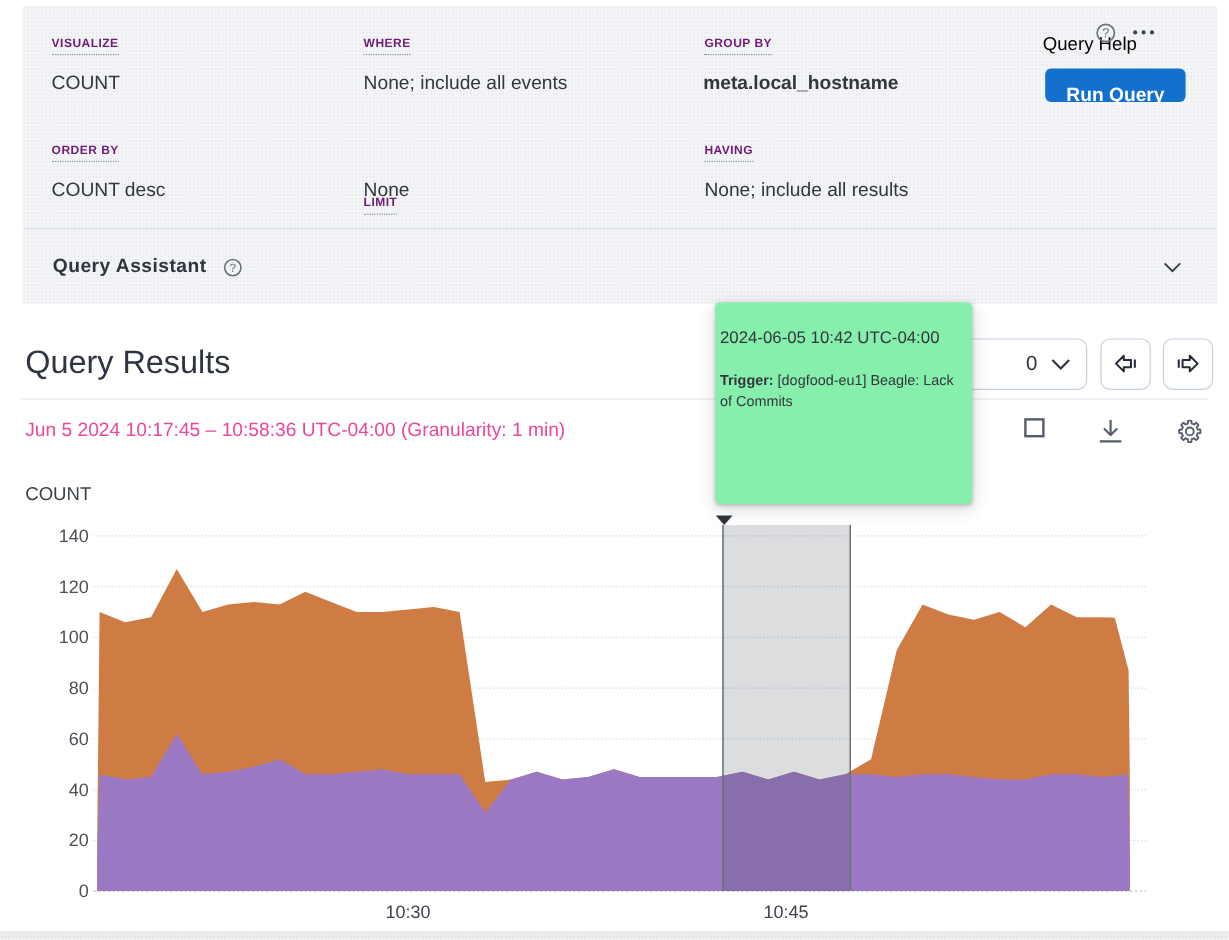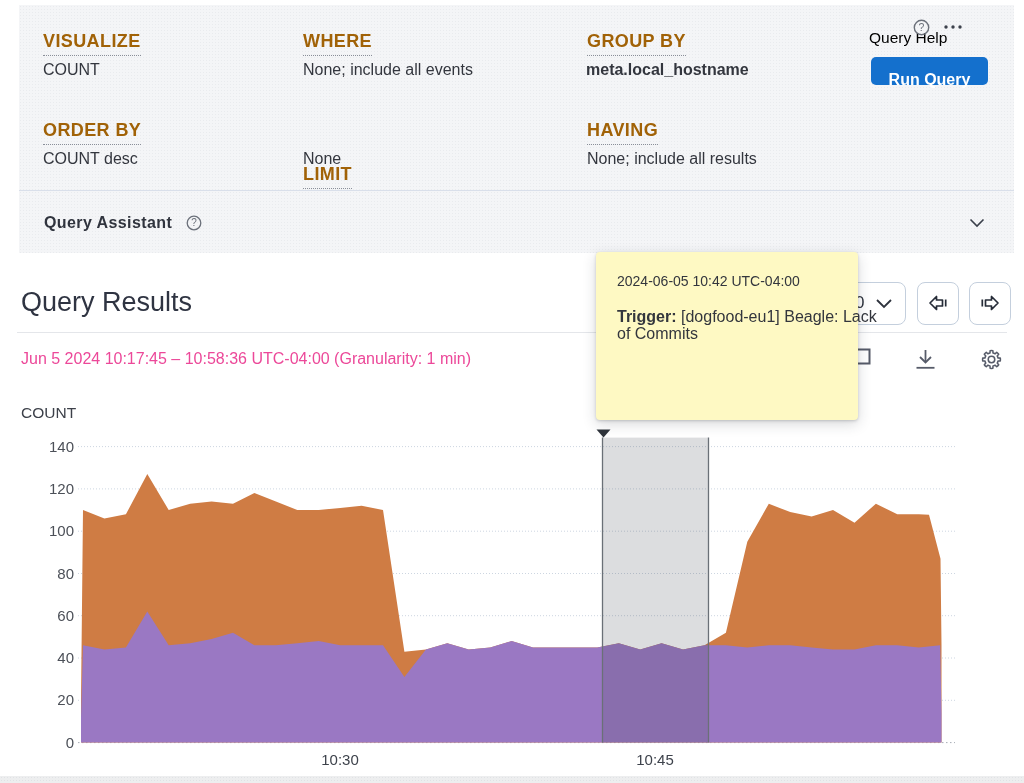--- a/index.html
+++ b/index.html
@@ -3,43 +3,43 @@
 <meta charset="utf-8">
 <style>
   * { margin:0; padding:0; box-sizing:border-box; }
   html,body { width:1024px; height:783px; background:#fff; overflow:hidden;
     font-family:"Liberation Sans", sans-serif; }
   .abs { position:absolute; }
   .panel { position:absolute; left:19px; top:5px; width:995px; height:248px;
     background-color:#f4f5f7;
     background-image: radial-gradient(circle, #e9ebee 0.6px, rgba(0,0,0,0) 0.9px);
     background-size: 3px 3px; }
-  .lbl { position:absolute; font-size:18px; font-weight:bold; color:#a16207;
+  .lbl { position:absolute; font-size:10px; font-weight:bold; color:#701a75;
     letter-spacing:0.4px; border-bottom:1px dotted #8a8f99; padding-bottom:3px; }
   .val { position:absolute; font-size:16px; color:#33363e; }
   .qh { position:absolute; left:869px; top:18px; font-size:15.5px; color:#000000;margin-top:11px; }
   .runq { position:absolute; left:871px; top:57px; width:117px; height:28px;
     background:#1470cd; border-radius:5px; color:#fff; font-weight:bold;
     font-size:16px; text-align:center; line-height:46px; }
   .divider { position:absolute; left:19px; top:190px; width:995px; height:1px;
     background:#d9dfea; }
   .qa { position:absolute; left:44px; top:214px; font-size:16px; letter-spacing:0.4px; font-weight:bold;
     color:#30343e; }
   .h1 { position:absolute; left:21px; top:287px; font-size:27px; color:#2f3442; }
   .rule2 { position:absolute; left:17px; top:332px; width:990px; height:1px;
     background:#e4e6ea; }
   .daterow { position:absolute; left:21px; top:350px; font-size:16px; color:#ec4899; }
   .countlbl { position:absolute; left:21px; top:404px; font-size:15.5px; color:#3c4049; }
   .ibtn { position:absolute; width:42px; height:43px; background:#fff;
     border:1px solid #c4cfdd; border-radius:8px; }
   .drop { position:absolute; left:778px; top:282px; width:128px; height:43px;
     background:#fff; border:1px solid #c4cfdd; border-radius:8px; }
-  .tooltip { position:absolute; left:596px; top:252px; width:262px; height:168px;
-    background:#fef9c3; border-radius:4px; box-shadow:0 1px 3px rgba(40,45,55,0.22), 0 4px 14px rgba(40,45,55,0.18);
-    padding:21px 16px 0 21px; font-size:14px; color:#33363d; z-index:30; }
+  .tooltip { position:absolute; left:596px; top:252px; width:214px; height:168px;
+    background:#86efac; border-radius:4px; box-shadow:0 1px 3px rgba(40,45,55,0.22), 0 4px 14px rgba(40,45,55,0.18);
+    padding:21px 16px 0 4px; font-size:14px; color:#33363d; z-index:30; }
   .tooltip .link { color:#1a6fd1; font-size:14.5px; line-height:16px; }
   .bstrip { position:absolute; left:0; top:776px; width:1024px; height:7px;
     background-color:#edeeef;
     background-image: radial-gradient(circle, #e0e2e5 0.6px, rgba(0,0,0,0) 0.9px);
     background-size: 3px 3px; }
   svg text { font-family:"Liberation Sans", sans-serif; }
 </style>
 </head>
 <body>
 
@@ -153,16 +153,16 @@
 
       <rect x="602" y="437.6" width="106" height="305" fill="rgba(60,68,80,0.18)"></rect>
       <line x1="602.5" y1="437.6" x2="602.5" y2="742.6" stroke="#6a7077" stroke-width="1.3"></line>
       <line x1="708.5" y1="437.6" x2="708.5" y2="742.6" stroke="#6a7077" stroke-width="1.3"></line>
       <polygon points="596.5,429.5 610.5,429.5 603.5,437.5" fill="#2f343b"></polygon>
     </g>
   </svg>
 
   <div class="tooltip">
     <div style="font-size:14px; margin-bottom:20px;">2024-06-05 10:42 UTC-04:00</div>
-    <div style="font-size:16px; line-height:16.5px; margin-bottom:15px; white-space:nowrap;"><b>Trigger:</b> [dogfood-eu1] Beagle: Lack<br>of Commits</div>
+    <div style="font-size:12px; line-height:16.5px; margin-bottom:15px; white-space:nowrap;"><b>Trigger:</b> [dogfood-eu1] Beagle: Lack<br>of Commits</div>
   </div>
 
   <div class="bstrip"></div>
 
 </body></html>

